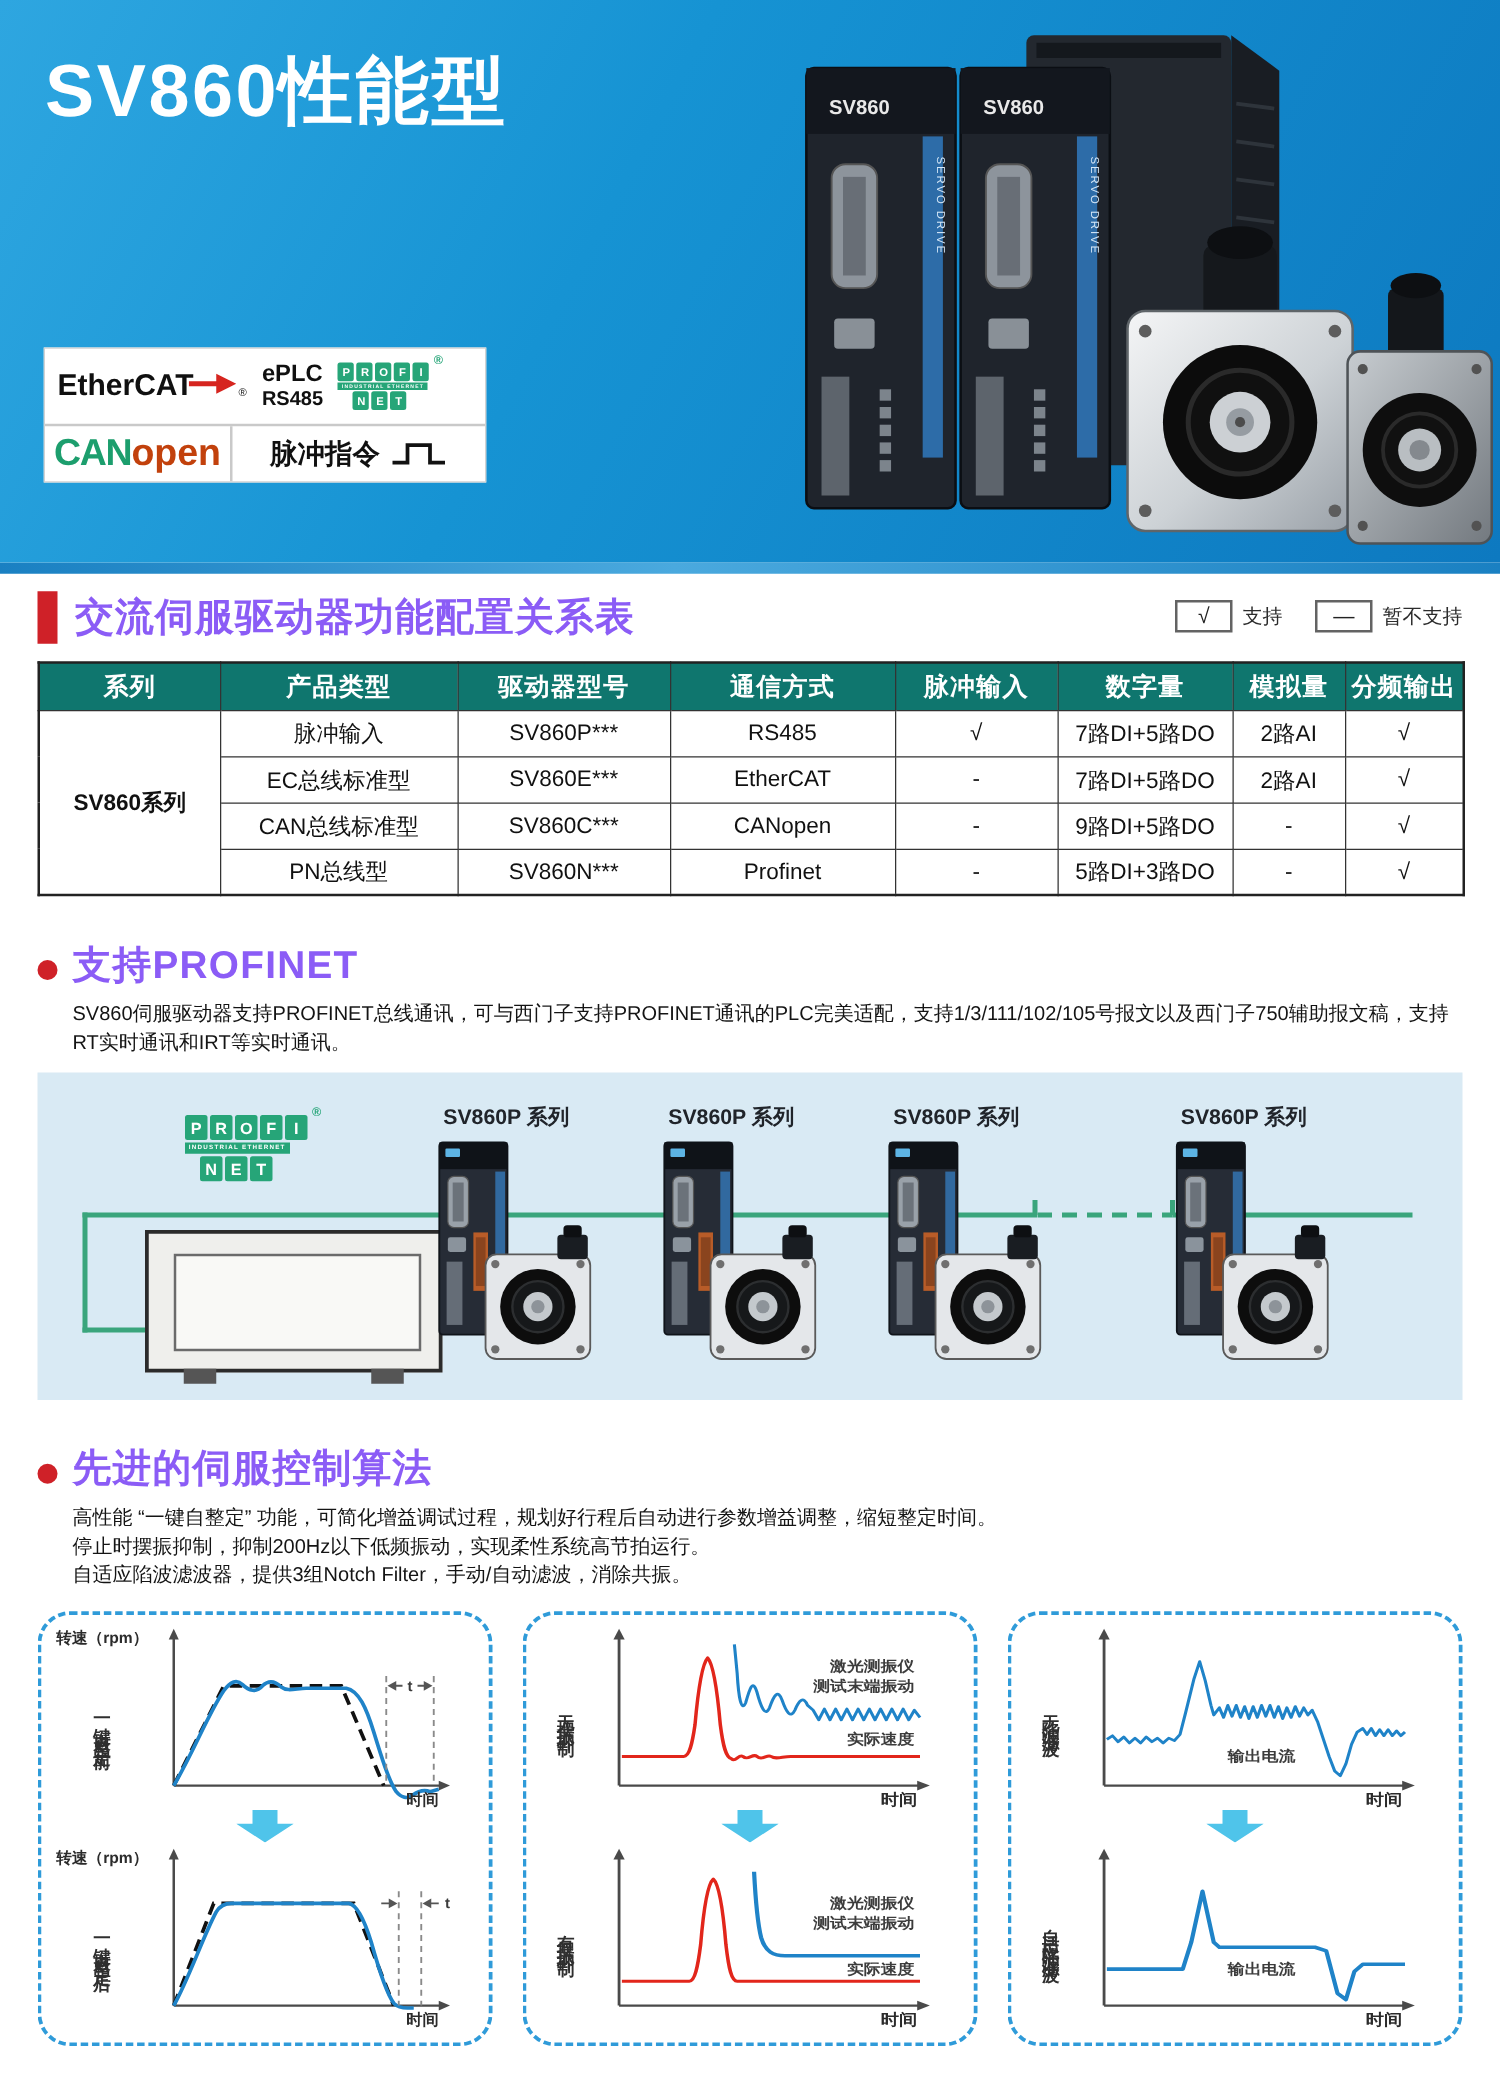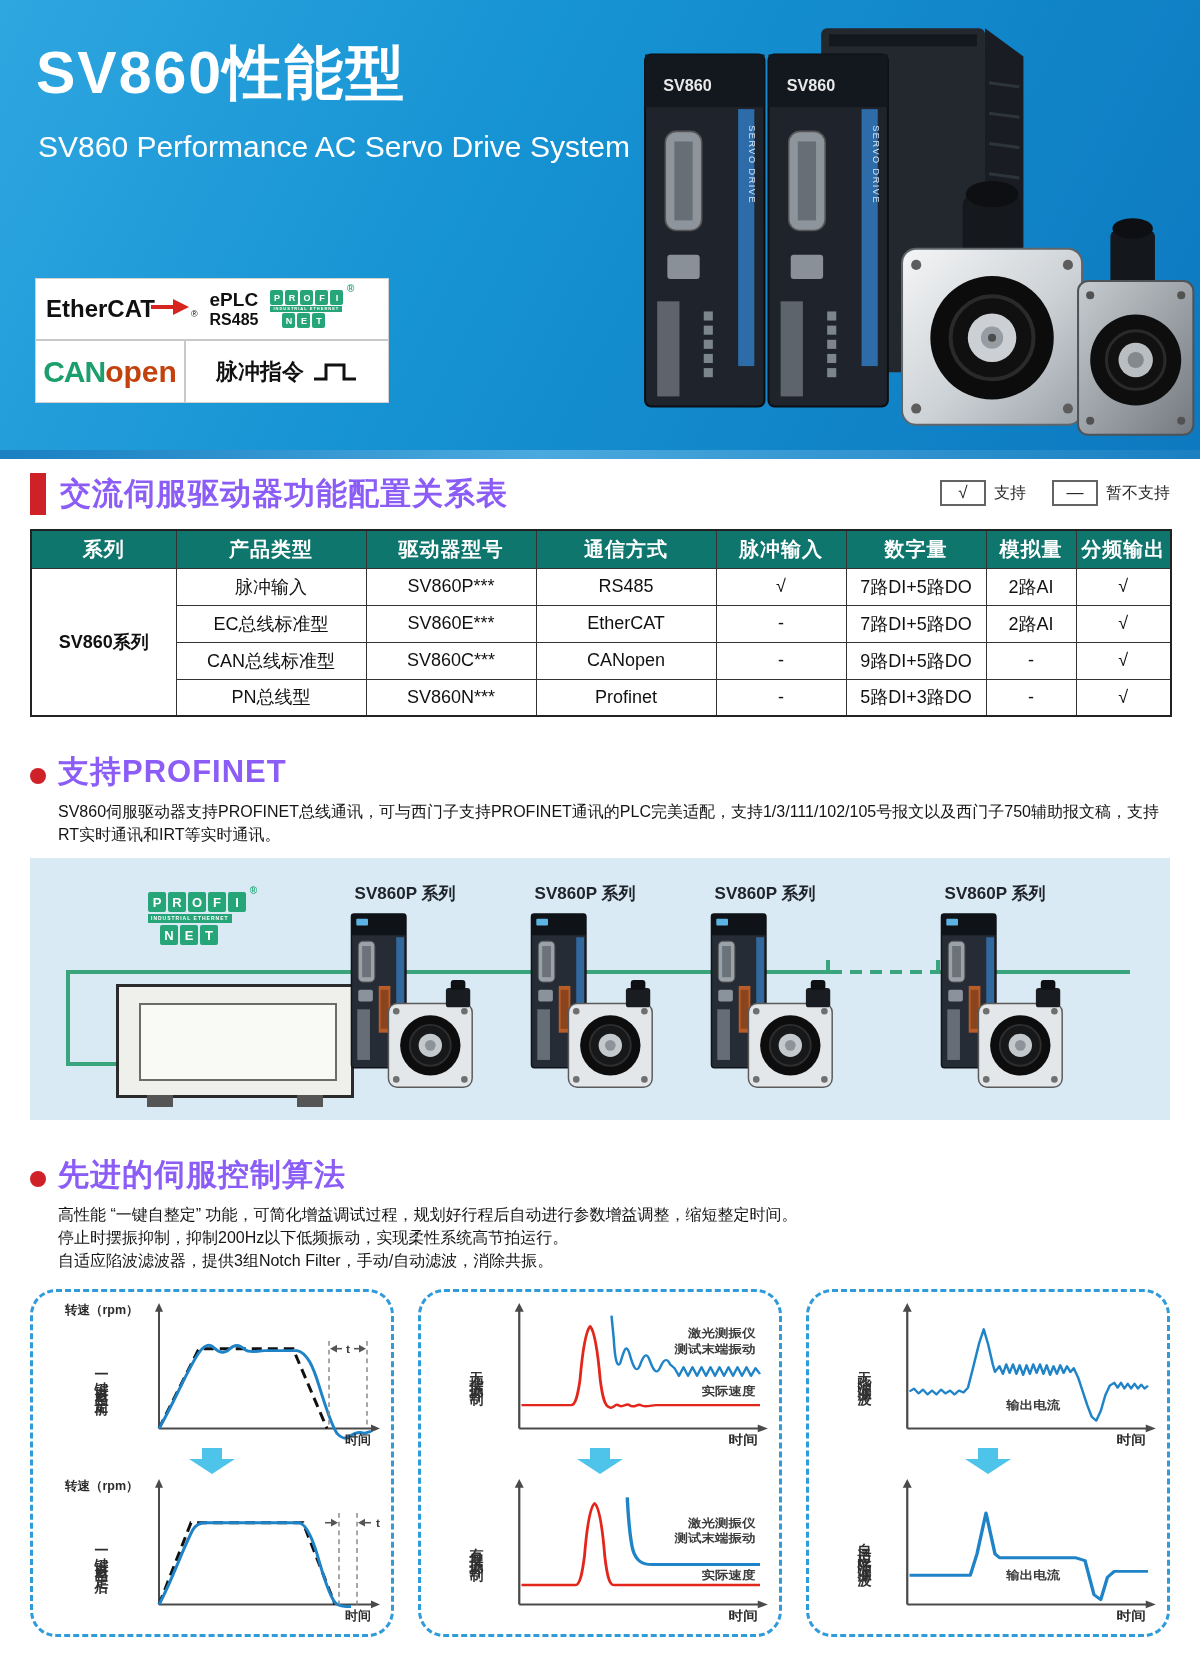--- a/index.html
+++ b/index.html
@@ -14,21 +14,21 @@
     position:relative; height:450px; overflow:hidden;
     background:linear-gradient(118deg,#2ea6e0 0%,#1693d3 40%,#0d79c0 100%);
   }
   .hero-art{ position:absolute; right:0; top:12px; width:600px; height:435px; }
   .t1,.t2{ font-size:59px; font-weight:800; color:#fff; letter-spacing:2px; position:relative; z-index:2;}
   .t1{ margin:34px 0 0 36px; }
   .t2{ margin:8px 0 0 36px; }
   .subtitle{ font-size:30px; font-weight:500; color:#fff; margin:16px 0 0 38px; position:relative; z-index:2;}
   .badges{ position:absolute; left:35px; top:278px; width:354px; background:#fff; border:1px solid #d2d2d2; z-index:3;}
   .badge-row1{ display:flex; align-items:center; height:62px; border-bottom:2px solid #c9c9c9; padding:0 10px; gap:12px;}
-  .badge-row2{ display:flex; align-items:stretch; height:61px;}
+  .badge-row2{ display:flex; align-items:stretch; height:44px;}
   .ethercat-wrap{ display:flex; align-items:flex-start; }
   .ethercat-text{ font-size:24px; font-weight:800; color:#101010; letter-spacing:0;}
   .ethercat-reg{ font-size:9px; color:#101010; margin-top:14px;}
   .ethercat-arrow{ margin:2px 0 0 -4px; }
   .eplc-cell{ display:flex; flex-direction:column; gap:3px; line-height:1; }
   .eplc{ font-size:19px; font-weight:800; color:#101010;}
   .rs485{ font-size:16px; font-weight:800; color:#101010;}
   .pn-logo{ position:relative; width:fit-content; }
   .pn-letters{ display:flex; gap:2px; }
   .pn-letters span{ background:#26a578; color:#fff; font-weight:800; display:flex; align-items:center; justify-content:center; border-radius:2px;}
@@ -74,21 +74,21 @@
   .diagram .pn-logo{ position:absolute; left:118px; top:34px; z-index:2;}
   .plc{ position:absolute; left:86px; top:126px; width:238px; height:114px; background:#efefec; border:3px solid #2b2b2b; z-index:2;}
   .plc-screen{ position:absolute; left:20px; top:16px; right:14px; bottom:14px; background:#f9f9f6; border:2px solid #6b6b6b;}
   .plc-foot{ position:absolute; bottom:-12px; width:26px; height:12px; background:#555; }
   .plc-foot.f1{ left:28px; } .plc-foot.f2{ right:28px; }
   .dgroup{ position:absolute; top:24px; width:150px; text-align:center; z-index:2;}
   .dglabel{ font-size:17px; font-weight:700; color:#20242a; height:22px; margin-bottom:6px;}
   
   .panels{ display:flex; gap:24px; margin:16px 30px 0; }
   .panel{ flex:1; height:348px; border:3px dashed #2f9bd9; border-radius:26px; padding:8px 10px; }
-  .chart-block{ display:flex; height:146px; position:relative;justify-content:flex-end;}
+  .chart-block{ display:flex; height:146px; position:relative;}
   .side-col{ position:relative; flex:0 0 78px; }
   .side-col.narrow{ flex:0 0 44px; }
   .ylabel{ position:absolute; left:2px; top:2px; font-size:12.5px; font-weight:700; color:#2b2b2b; white-space:nowrap; z-index:2;}
   .vlabel{ position:absolute; left:50%; top:50%; transform:translate(-50%,-50%); writing-mode:vertical-rl; text-orientation:upright; letter-spacing:5px; font-size:14px; font-weight:700; color:#2f2f2f; white-space:nowrap;}
   .side-col:not(.narrow) .vlabel{ top:56%; }
   .chart-svg{ width:240px; height:146px; }
   .chart-svg.wide{ width:270px; }
   .arrow-row{ height:26px; display:flex; align-items:center; justify-content:center; margin:2px 0;}
   .axes line{ stroke:#4a4a4a; stroke-width:2; }
   .axes polygon{ fill:#4a4a4a; }
@@ -212,21 +212,20 @@
       <circle cx="478" cy="404" r="4" fill="#525252"></circle>
         <circle cx="568" cy="404" r="4" fill="#525252"></circle>
       <circle cx="523" cy="344" r="45" fill="#0e0e0e"></circle>
       <circle cx="523" cy="344" r="29" fill="#111" stroke="#2a2a2a" stroke-width="3"></circle>
       <circle cx="523" cy="344" r="17" fill="#b9bec2"></circle>
       <circle cx="523" cy="344" r="8" fill="#84898e"></circle>
     </g>
   </svg>
 
   <h1 class="t1">SV860性能型</h1>
-  <div class="subtitle">SV860 Performance AC Servo Drive System</div>
 
   <div class="badges">
     <div class="badge-row1">
       <div class="ethercat-wrap">
         <span class="ethercat-text">EtherCAT</span>
         <svg class="ethercat-arrow" width="40" height="20">
           <polygon points="0,8 22,8 22,2 38,10 22,18 22,12 0,12" fill="#d6251f"></polygon>
         </svg>
         <span class="ethercat-reg">®</span>
       </div>

